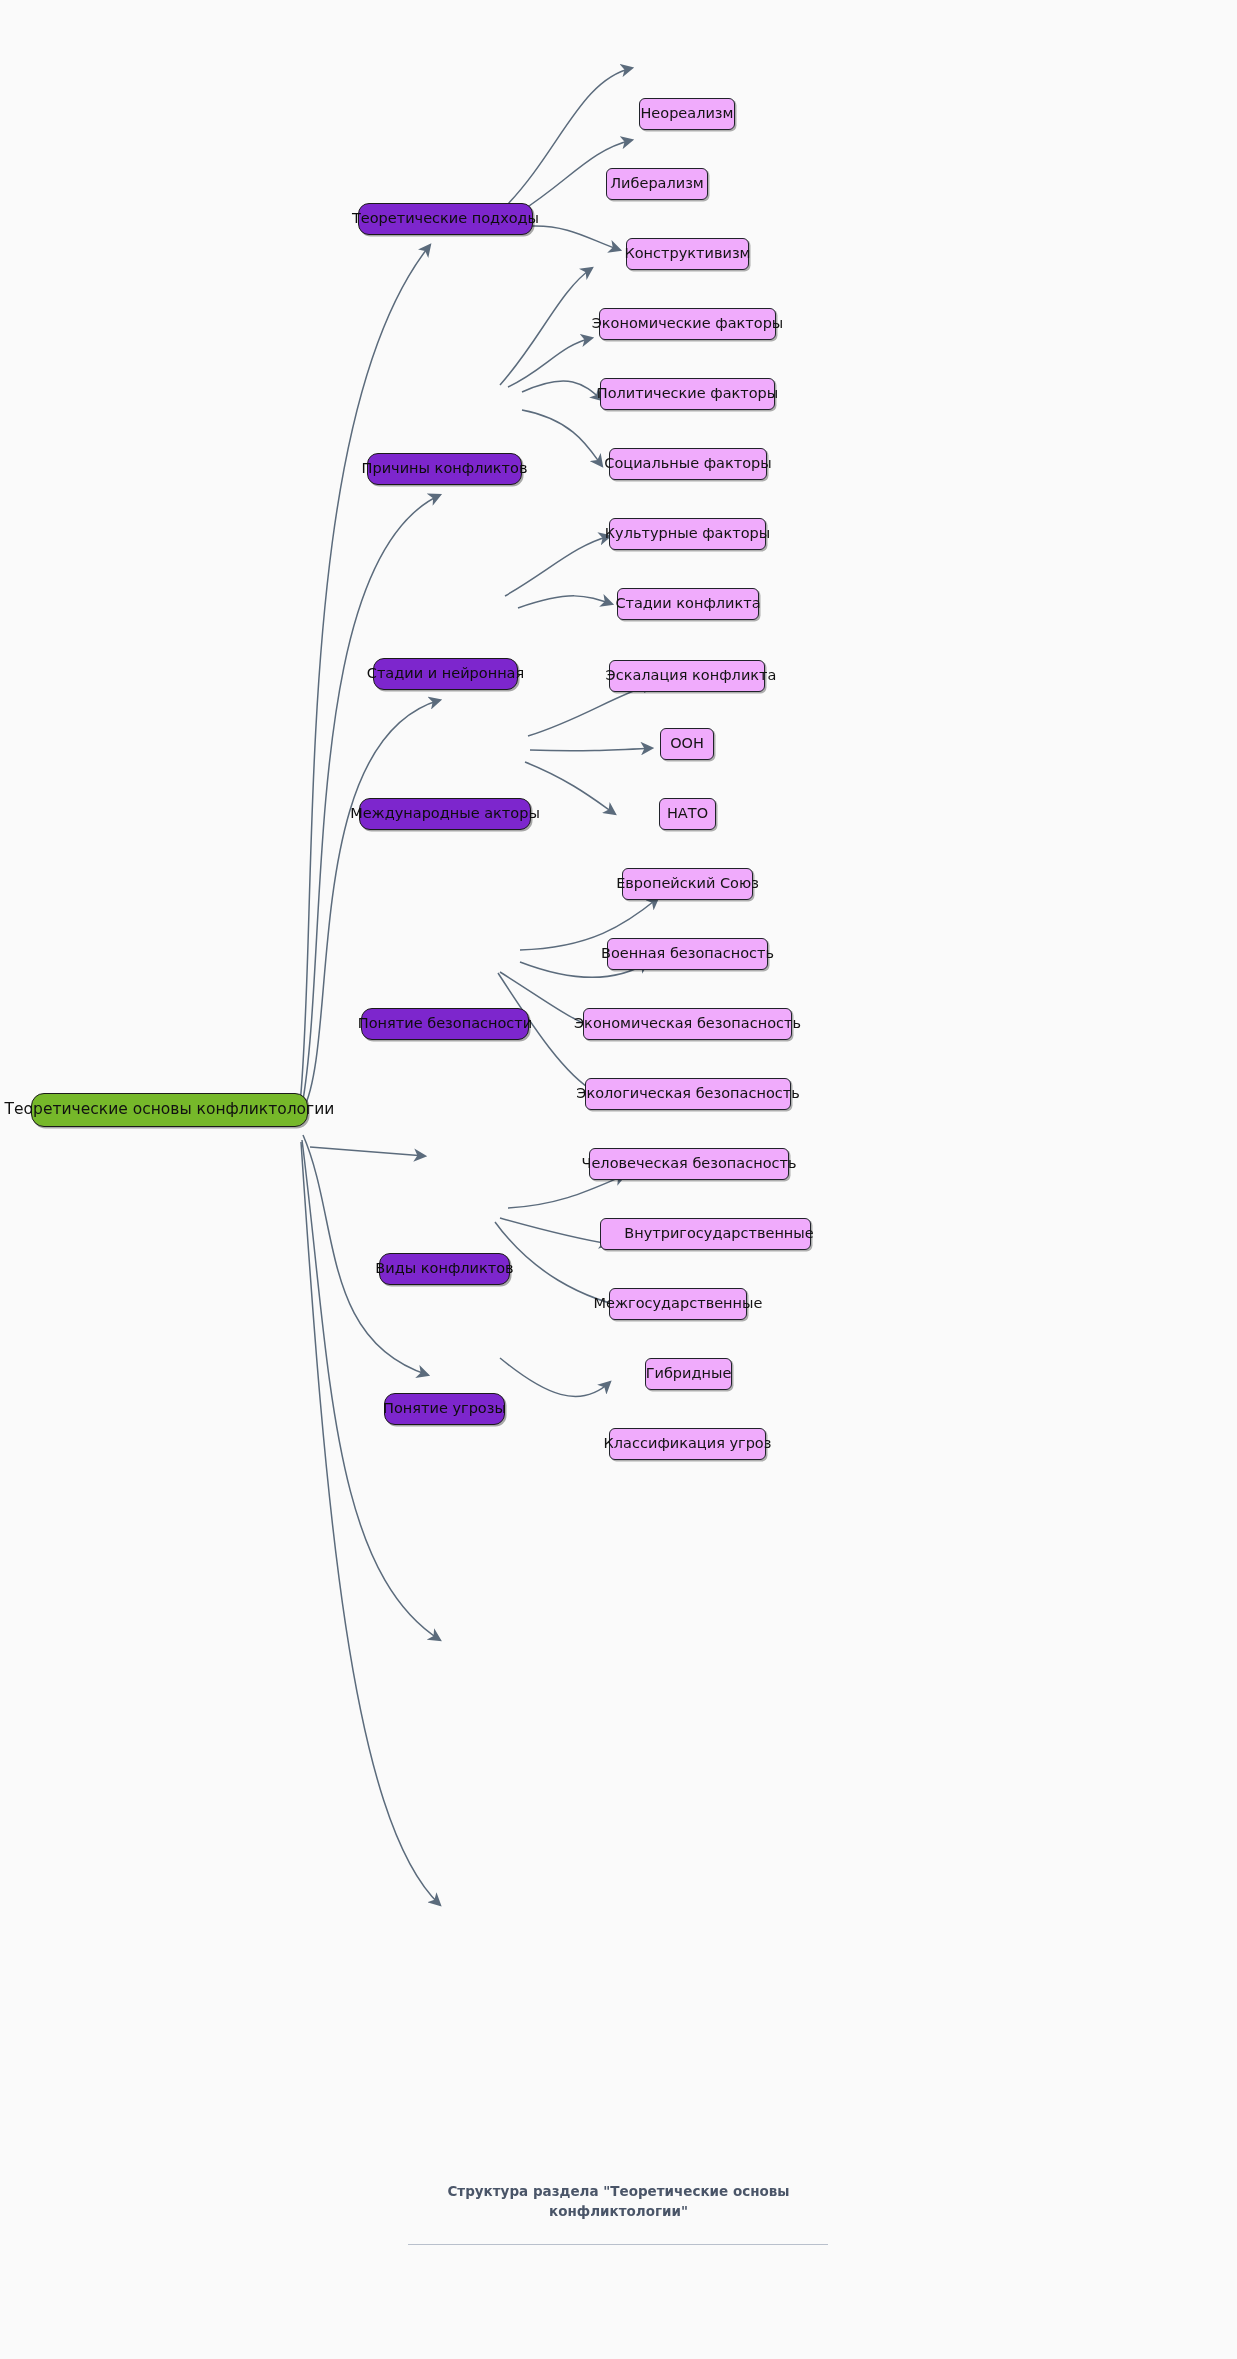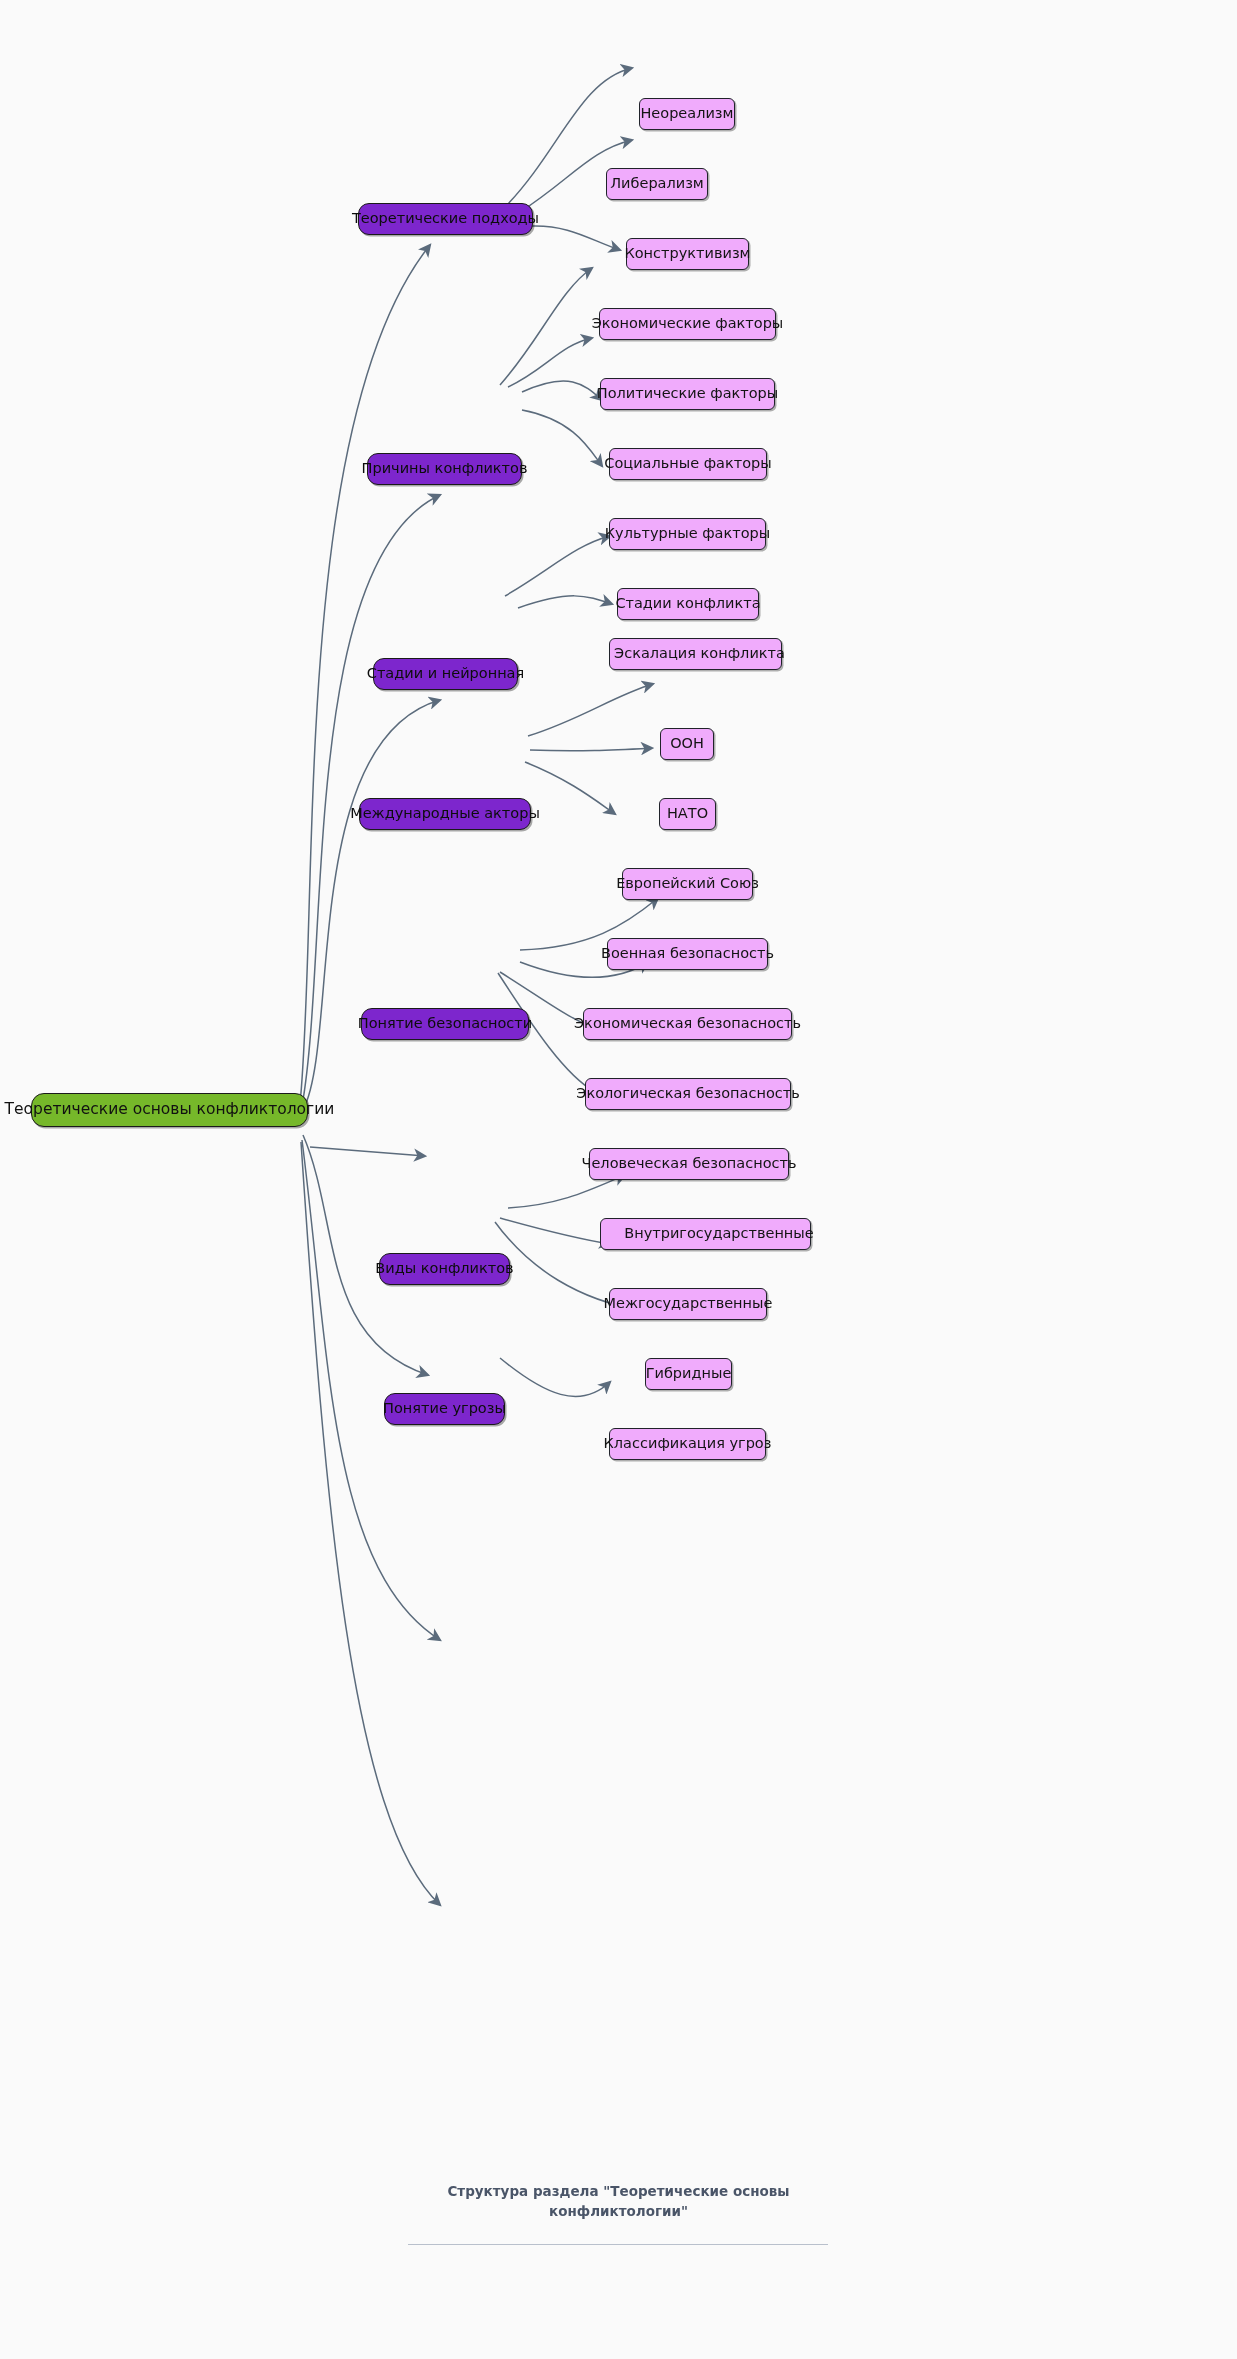--- a/index.html
+++ b/index.html
@@ -160,36 +160,36 @@
   <div class="node node-leaf" style="left:626px; top:238px; width:123px; height:32px;">Конструктивизм</div>
 
   <div class="node node-branch" style="left:367px; top:453px; width:155px; height:32px;">Причины конфликтов</div>
   <div class="node node-leaf" style="left:599px; top:308px; width:177px; height:32px;">Экономические факторы</div>
   <div class="node node-leaf" style="left:600px; top:378px; width:175px; height:32px;">Политические факторы</div>
   <div class="node node-leaf" style="left:609px; top:448px; width:158px; height:32px;">Социальные факторы</div>
   <div class="node node-leaf" style="left:609px; top:518px; width:157px; height:32px;">Культурные факторы</div>
 
   <div class="node node-branch" style="left:373px; top:658px; width:145px; height:32px;">Стадии и нейронная</div>
   <div class="node node-leaf" style="left:617px; top:588px; width:142px; height:32px;">Стадии конфликта</div>
-  <div class="node node-leaf" style="left:609px; top:638px; width:173px; height:32px;padding-left:8px;">Эскалация конфликта</div>
+  <div class="node node-leaf" style="left:609px; top:660px; width:156px; height:32px;padding-left:8px;">Эскалация конфликта</div>
 
   <div class="node node-branch" style="left:359px; top:798px; width:172px; height:32px;">Международные акторы</div>
   <div class="node node-leaf" style="left:660px; top:728px; width:54px; height:32px;">ООН</div>
   <div class="node node-leaf" style="left:659px; top:798px; width:57px; height:32px;">НАТО</div>
   <div class="node node-leaf" style="left:622px; top:868px; width:131px; height:32px;">Европейский Союз</div>
 
   <div class="node node-branch" style="left:361px; top:1008px; width:168px; height:32px;">Понятие безопасности</div>
   <div class="node node-leaf" style="left:607px; top:938px; width:161px; height:32px;">Военная безопасность</div>
   <div class="node node-leaf" style="left:583px; top:1008px; width:209px; height:32px;">Экономическая безопасность</div>
   <div class="node node-leaf" style="left:585px; top:1078px; width:206px; height:32px;">Экологическая безопасность</div>
   <div class="node node-leaf" style="left:589px; top:1148px; width:200px; height:32px;">Человеческая безопасность</div>
 
   <div class="node node-branch" style="left:379px; top:1253px; width:131px; height:32px;">Виды конфликтов</div>
   <div class="node node-leaf" style="left:600px; top:1218px; width:211px; height:32px;padding-left:27px;">Внутригосударственные</div>
-  <div class="node node-leaf" style="left:609px; top:1288px; width:158px; height:32px;">Межгосударственные</div>
+  <div class="node node-leaf" style="left:609px; top:1288px; width:138px; height:32px;">Межгосударственные</div>
   <div class="node node-leaf" style="left:645px; top:1358px; width:87px; height:32px;">Гибридные</div>
 
   <div class="node node-branch" style="left:384px; top:1393px; width:121px; height:32px;">Понятие угрозы</div>
   <div class="node node-leaf" style="left:609px; top:1428px; width:157px; height:32px;">Классификация угроз</div>
 
   <div class="footer footer-caption">
     <div>Структура раздела "Теоретические основы</div>
     <div>конфликтологии"</div>
   </div>
   <div class="footer-rule"></div>

